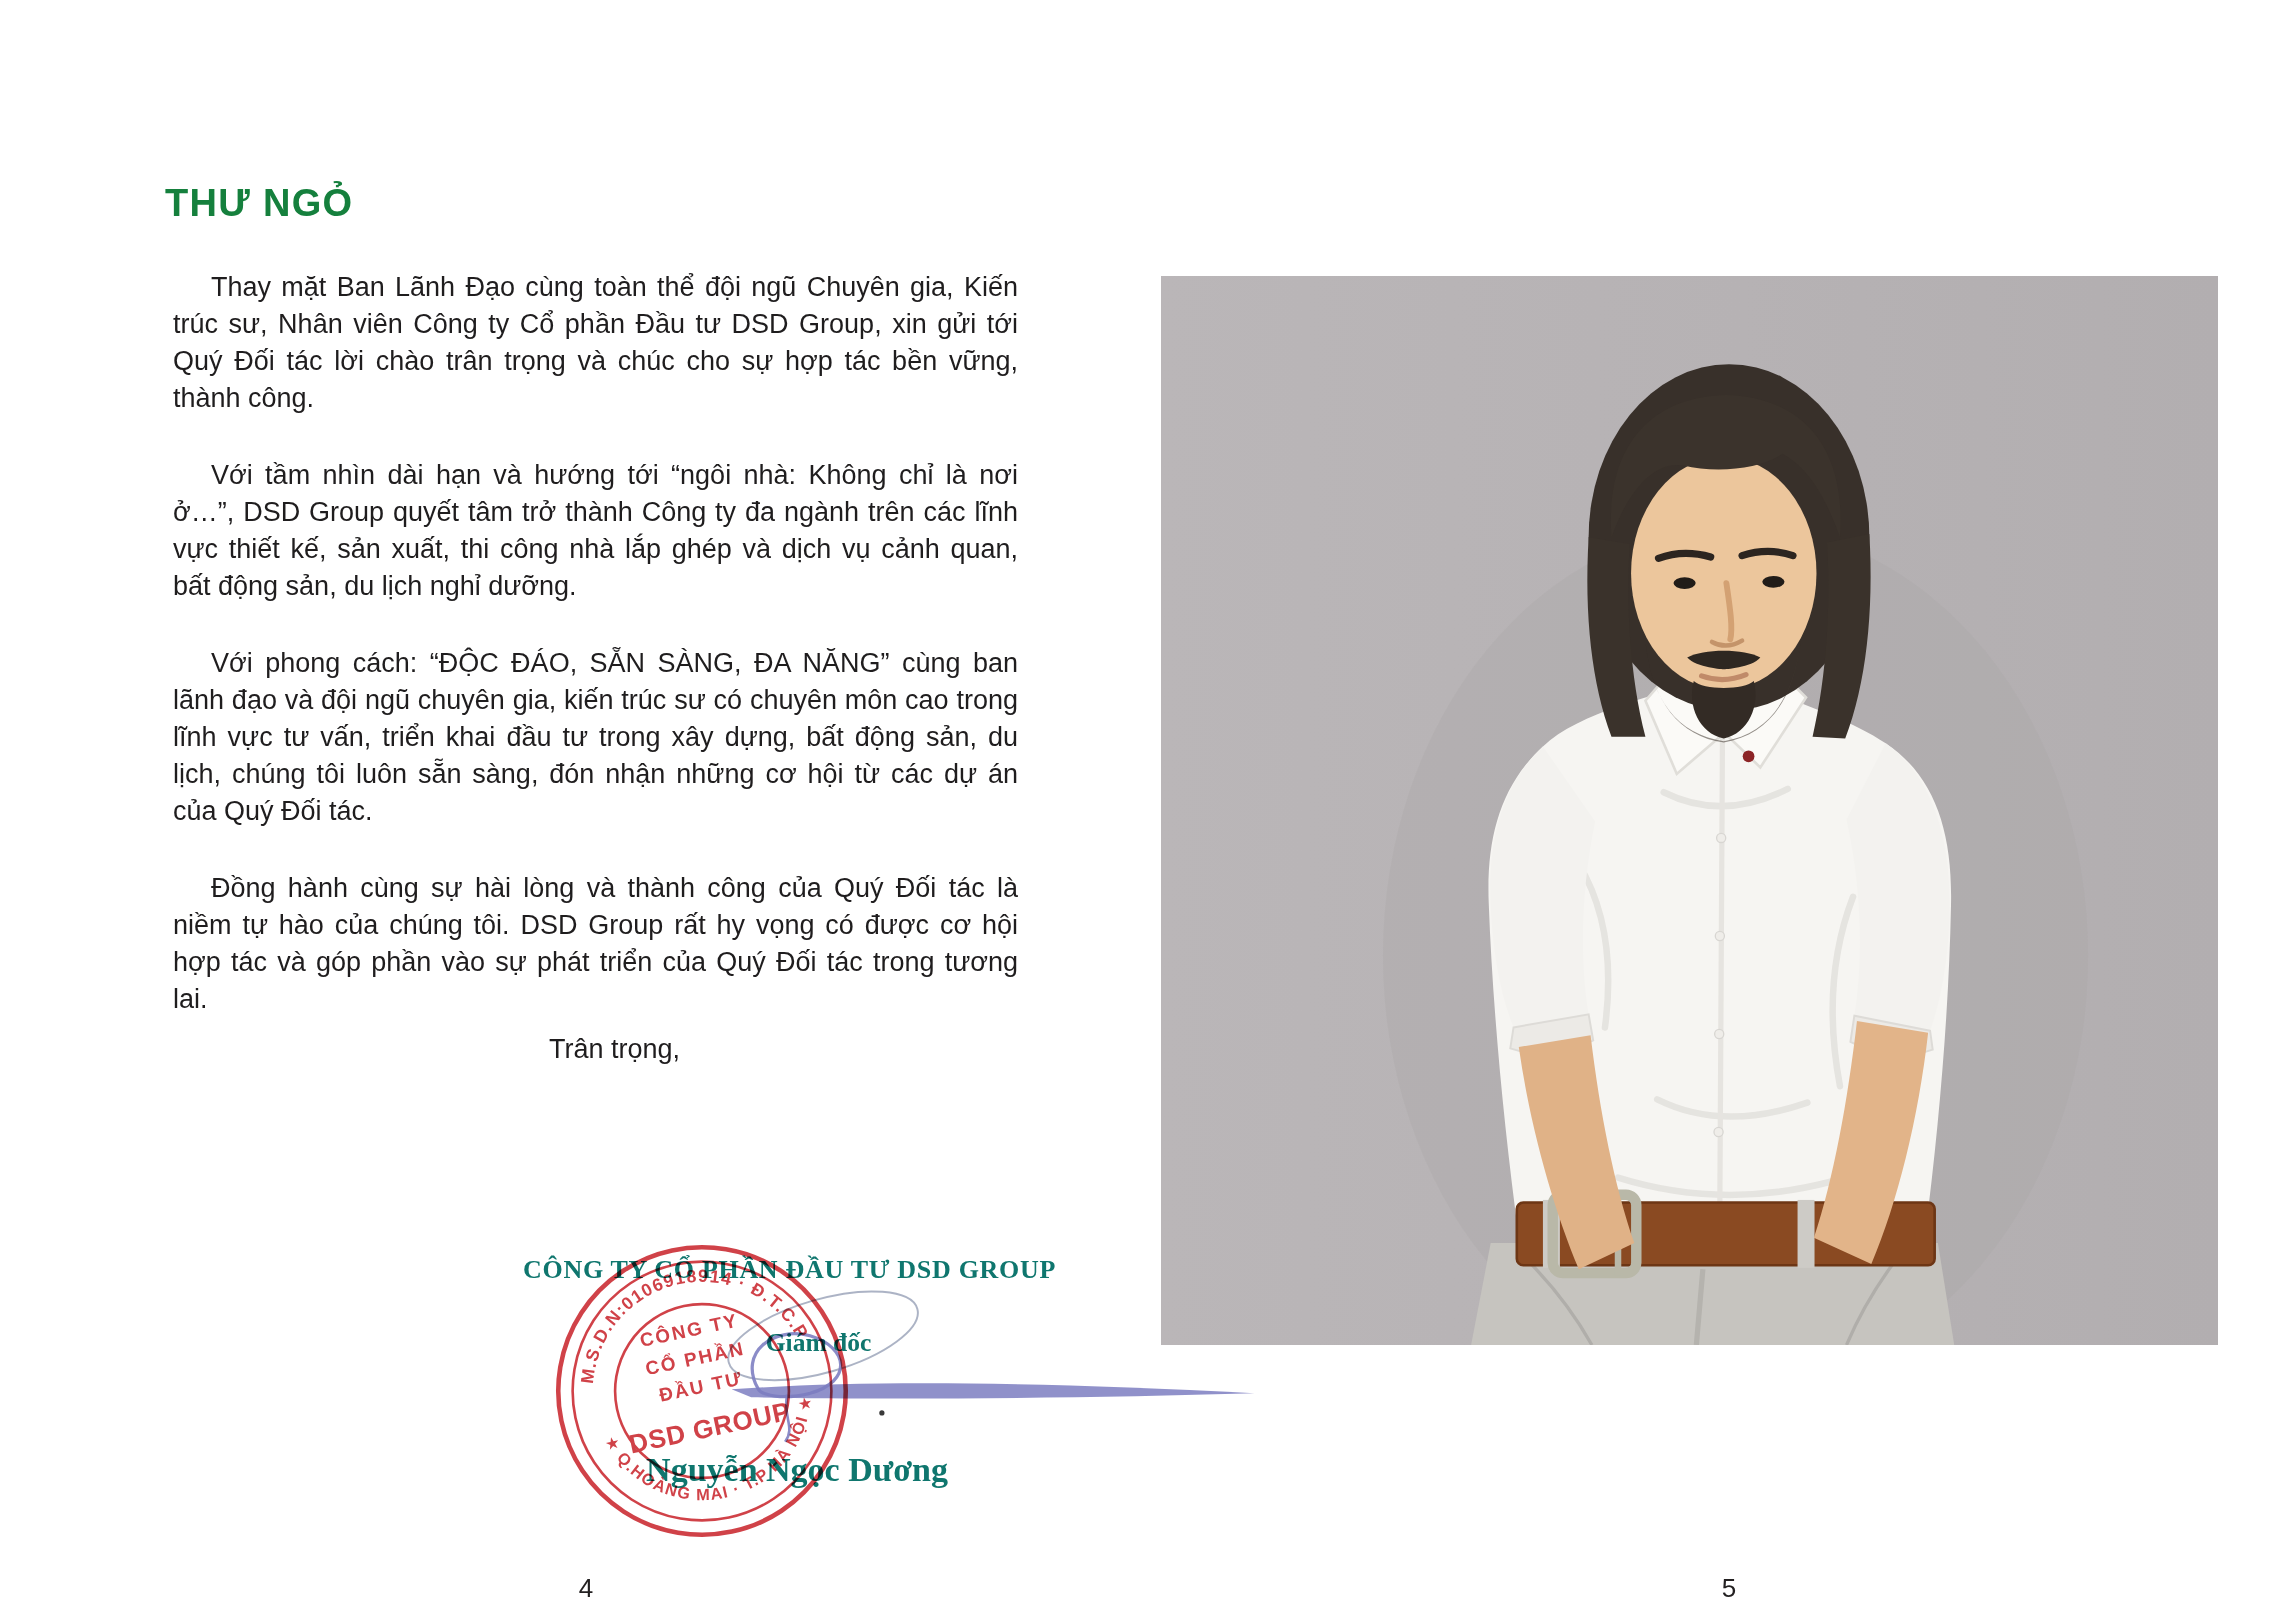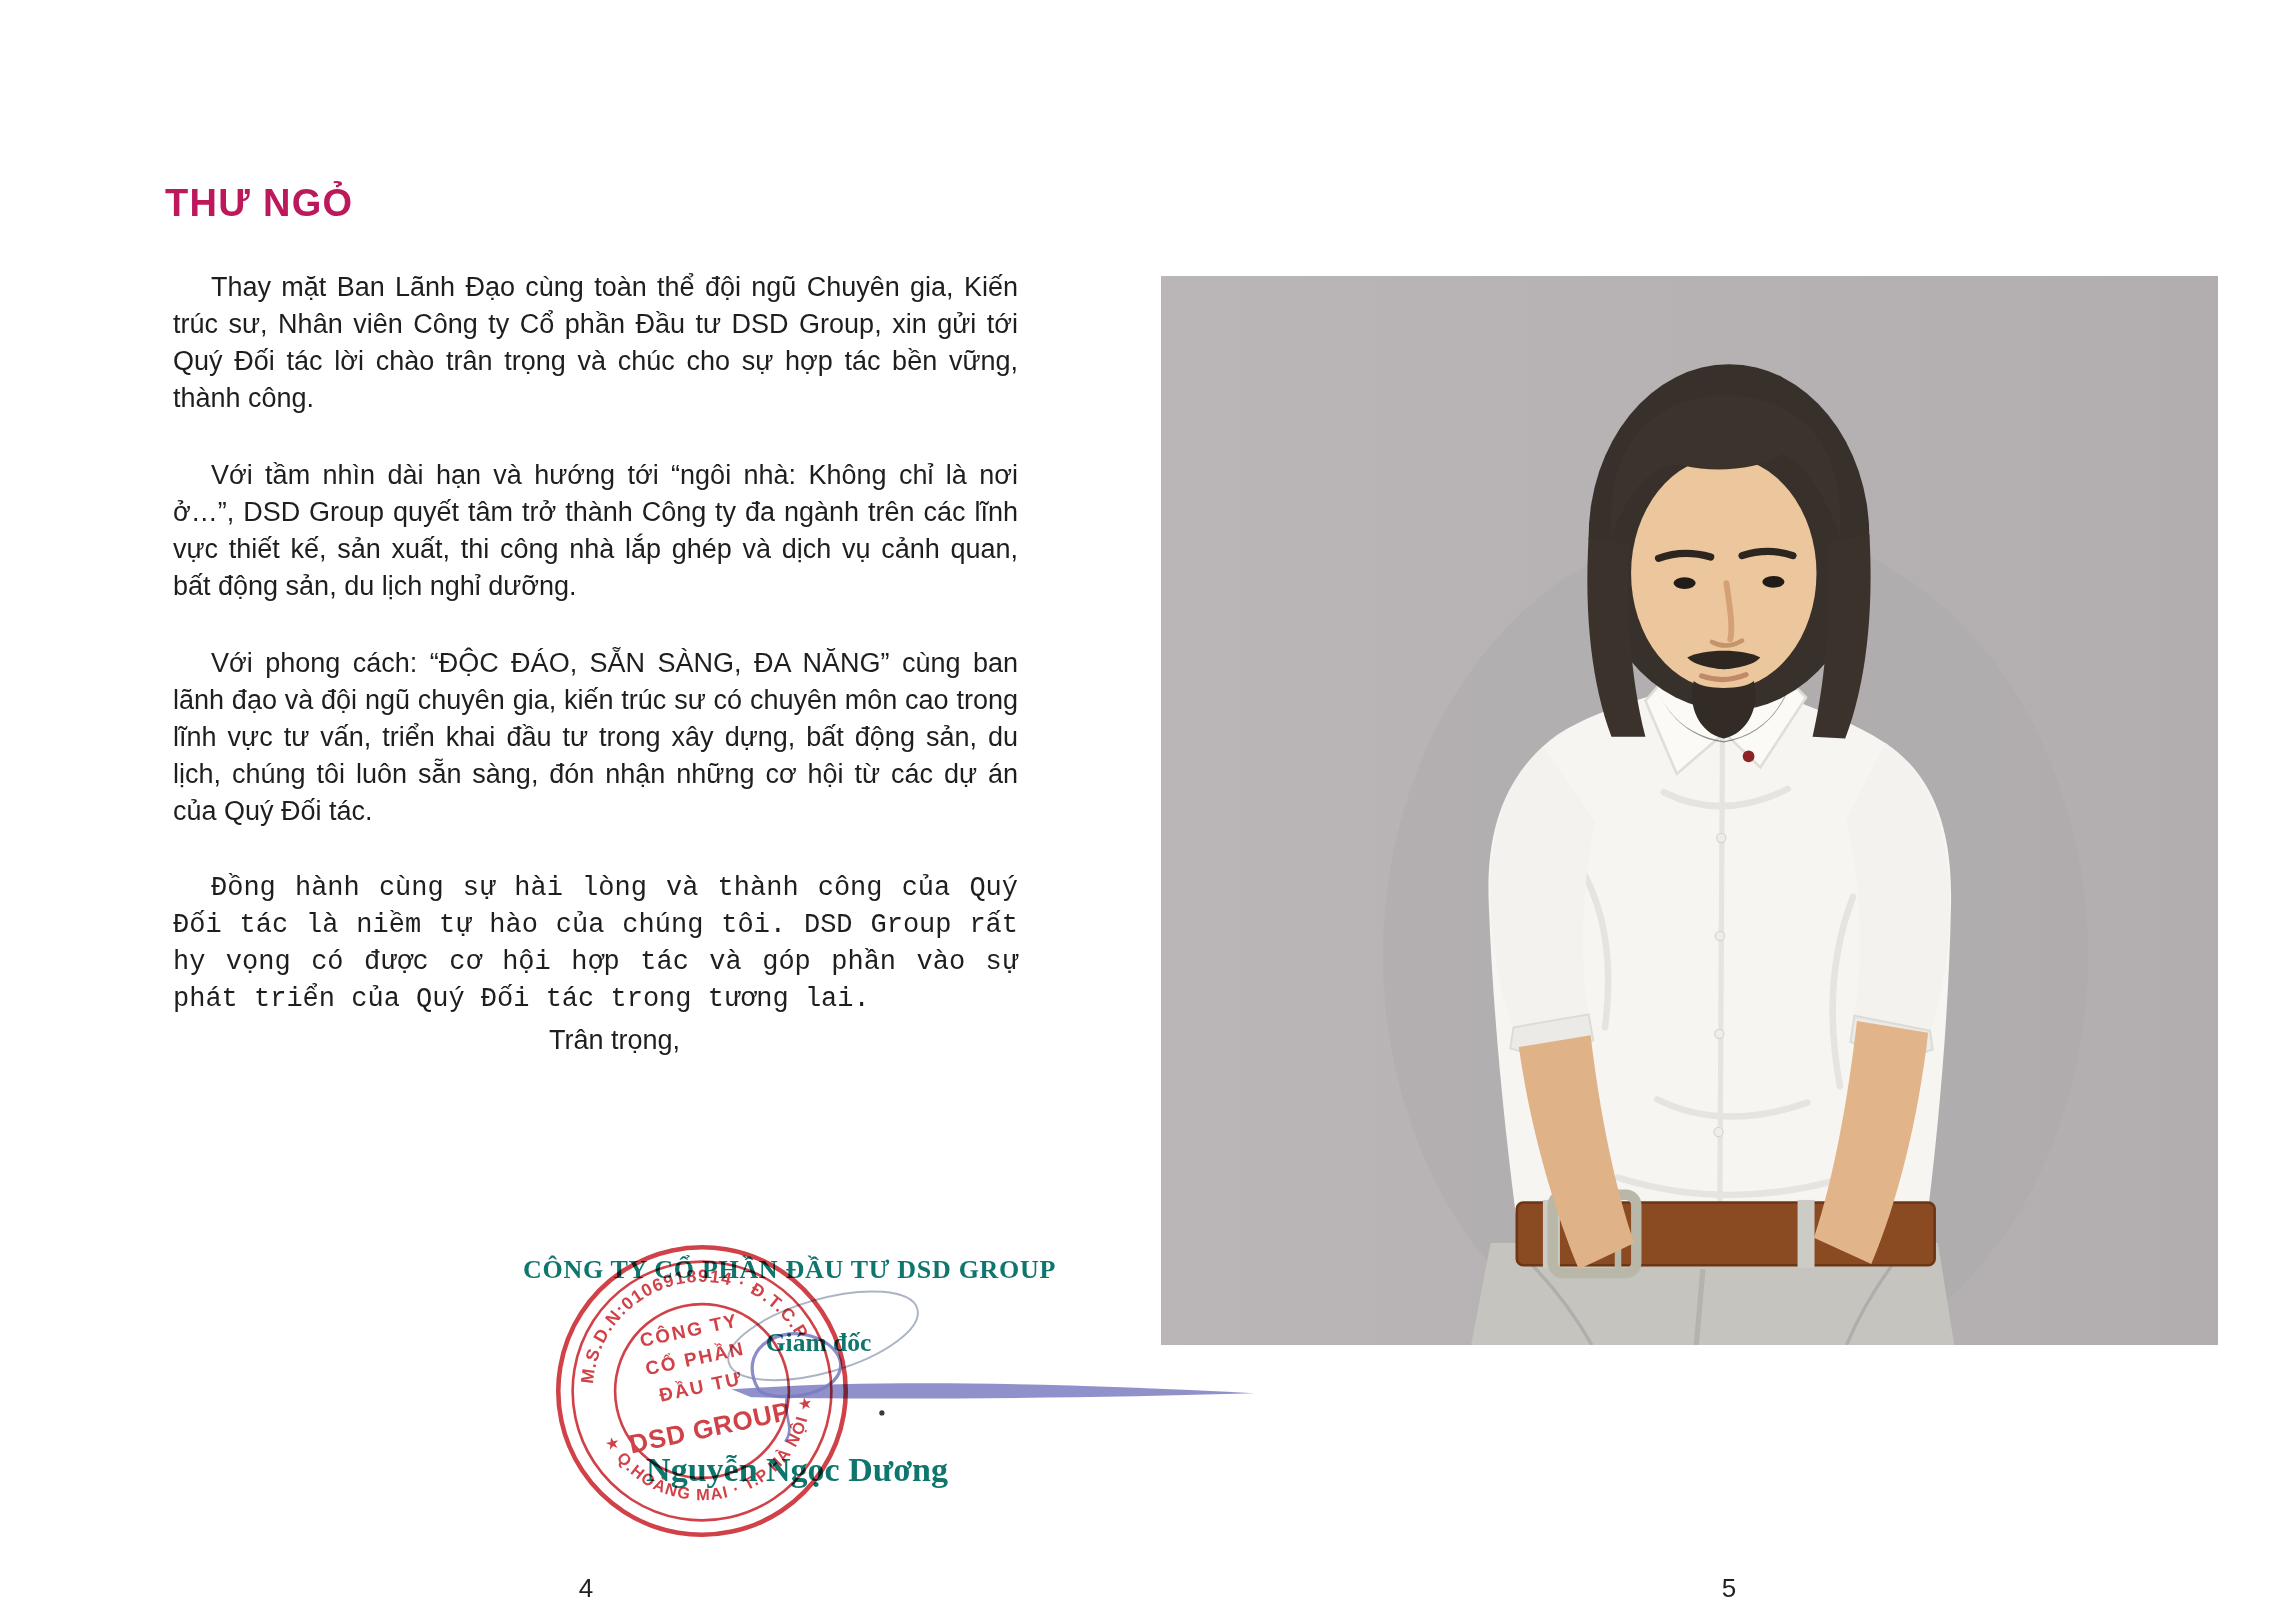--- a/index.html
+++ b/index.html
@@ -7,30 +7,30 @@
     position:relative;
     width:2284px;height:1620px;
     background:#ffffff;
     font-family:"Liberation Sans","DejaVu Sans",sans-serif;
     color:#1f1d1e;
     overflow:hidden;
   }
   .hd{
     position:absolute;top:182px;margin:0;
     font-size:38px;font-weight:bold;letter-spacing:1.3px;
-    color:#be185d;white-space:nowrap;
+    color:#15803d;white-space:nowrap;
   }
   .hd-left{left:165px;}
   .hd-right{right:65px;text-align:right;}
   .col{
     position:absolute;left:173px;top:269px;width:845px;
     font-size:27px;line-height:37px;text-align:justify;
   }
   .col p{margin:0 0 40px 0;text-indent:38px;}
-  .col p.last{margin-bottom:4px;font-family:Liberation Mono, monospace;}
+  .col p.last{margin-bottom:13px;}
   .closing{margin:0;text-align:center;text-indent:0;}
   .serif{font-family:"Liberation Serif","DejaVu Serif",serif;font-weight:bold;color:#0f766e;}
   .company-line{
     position:absolute;left:523px;top:1255px;width:477px;
     text-align:center;font-size:26px;letter-spacing:0.7px;white-space:nowrap;
   }
   .director-title{
     position:absolute;left:750px;top:1328px;width:137px;
     text-align:center;font-size:25.5px;
   }

